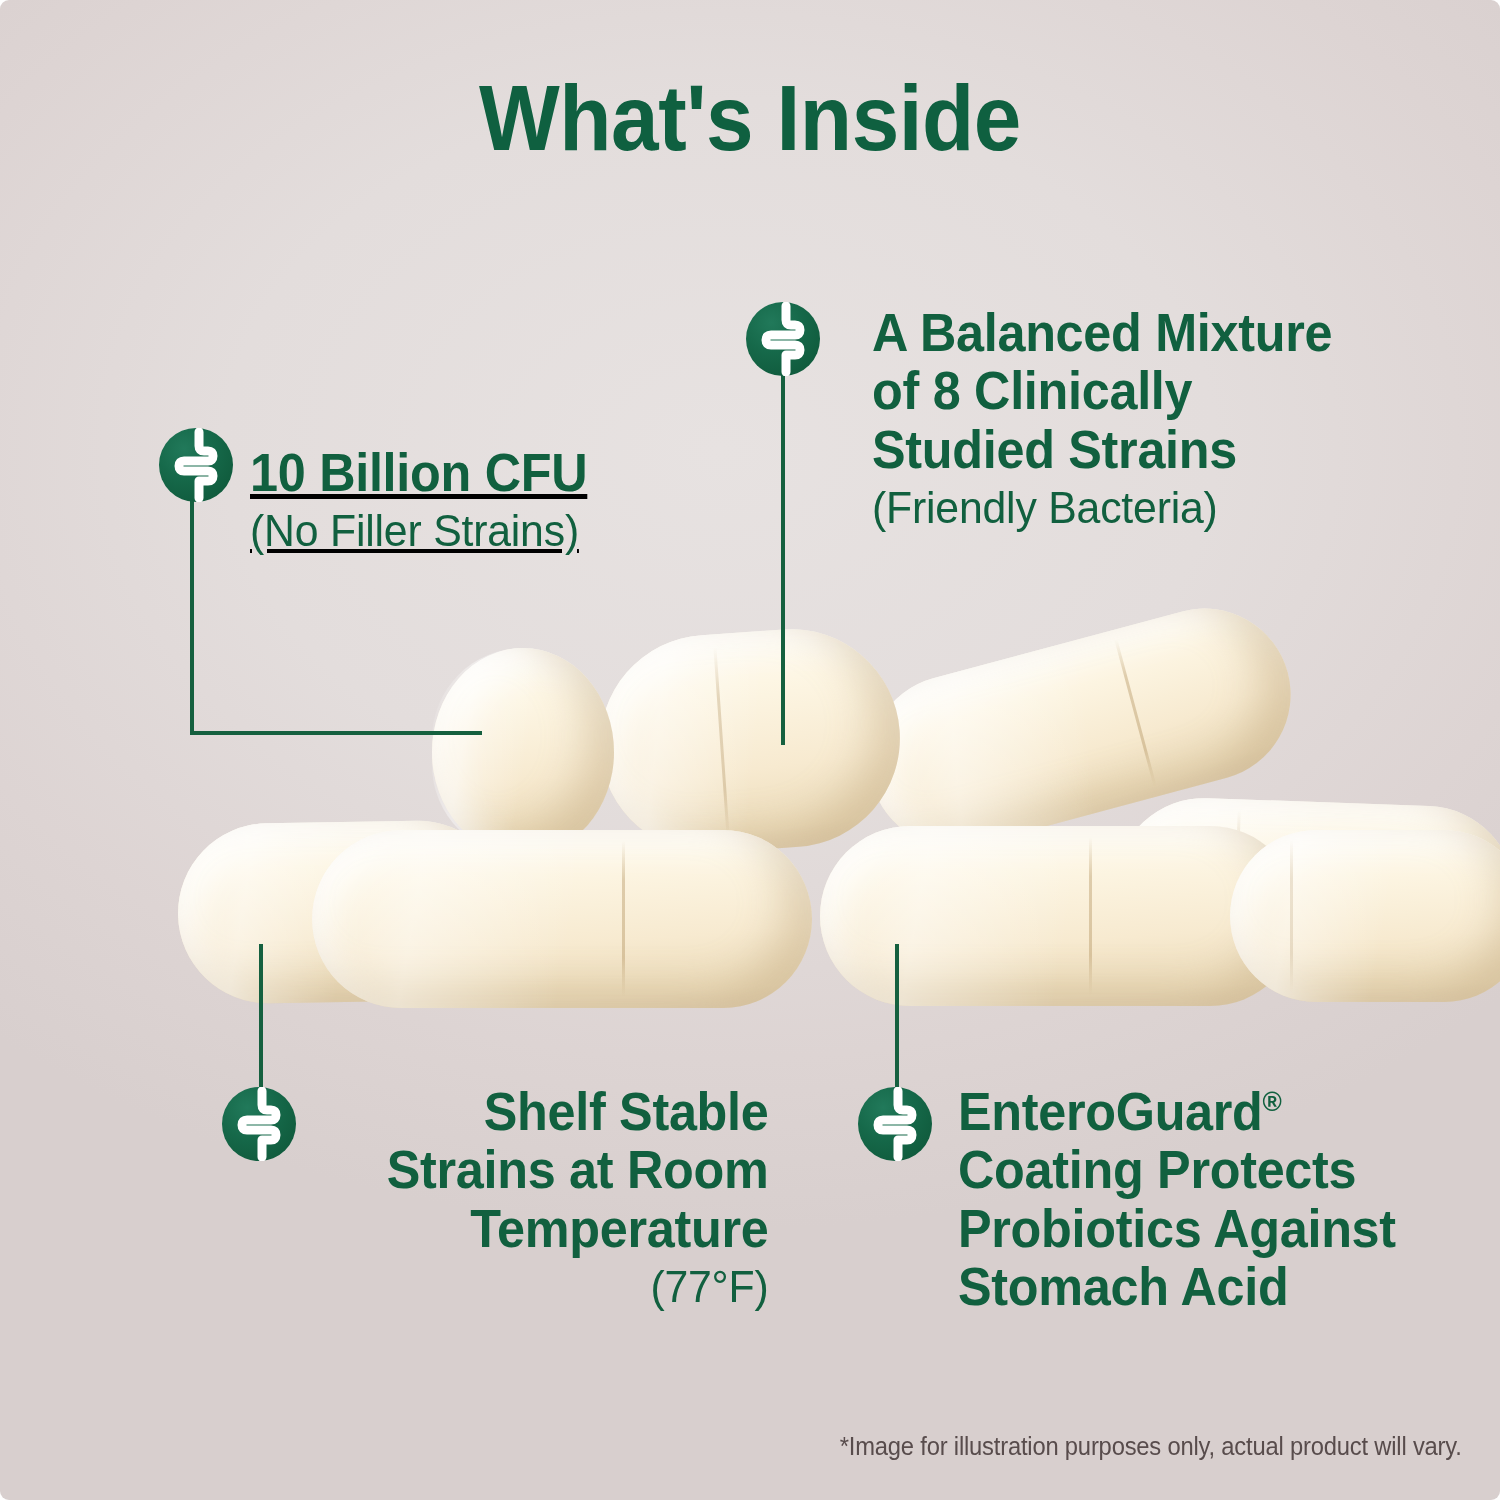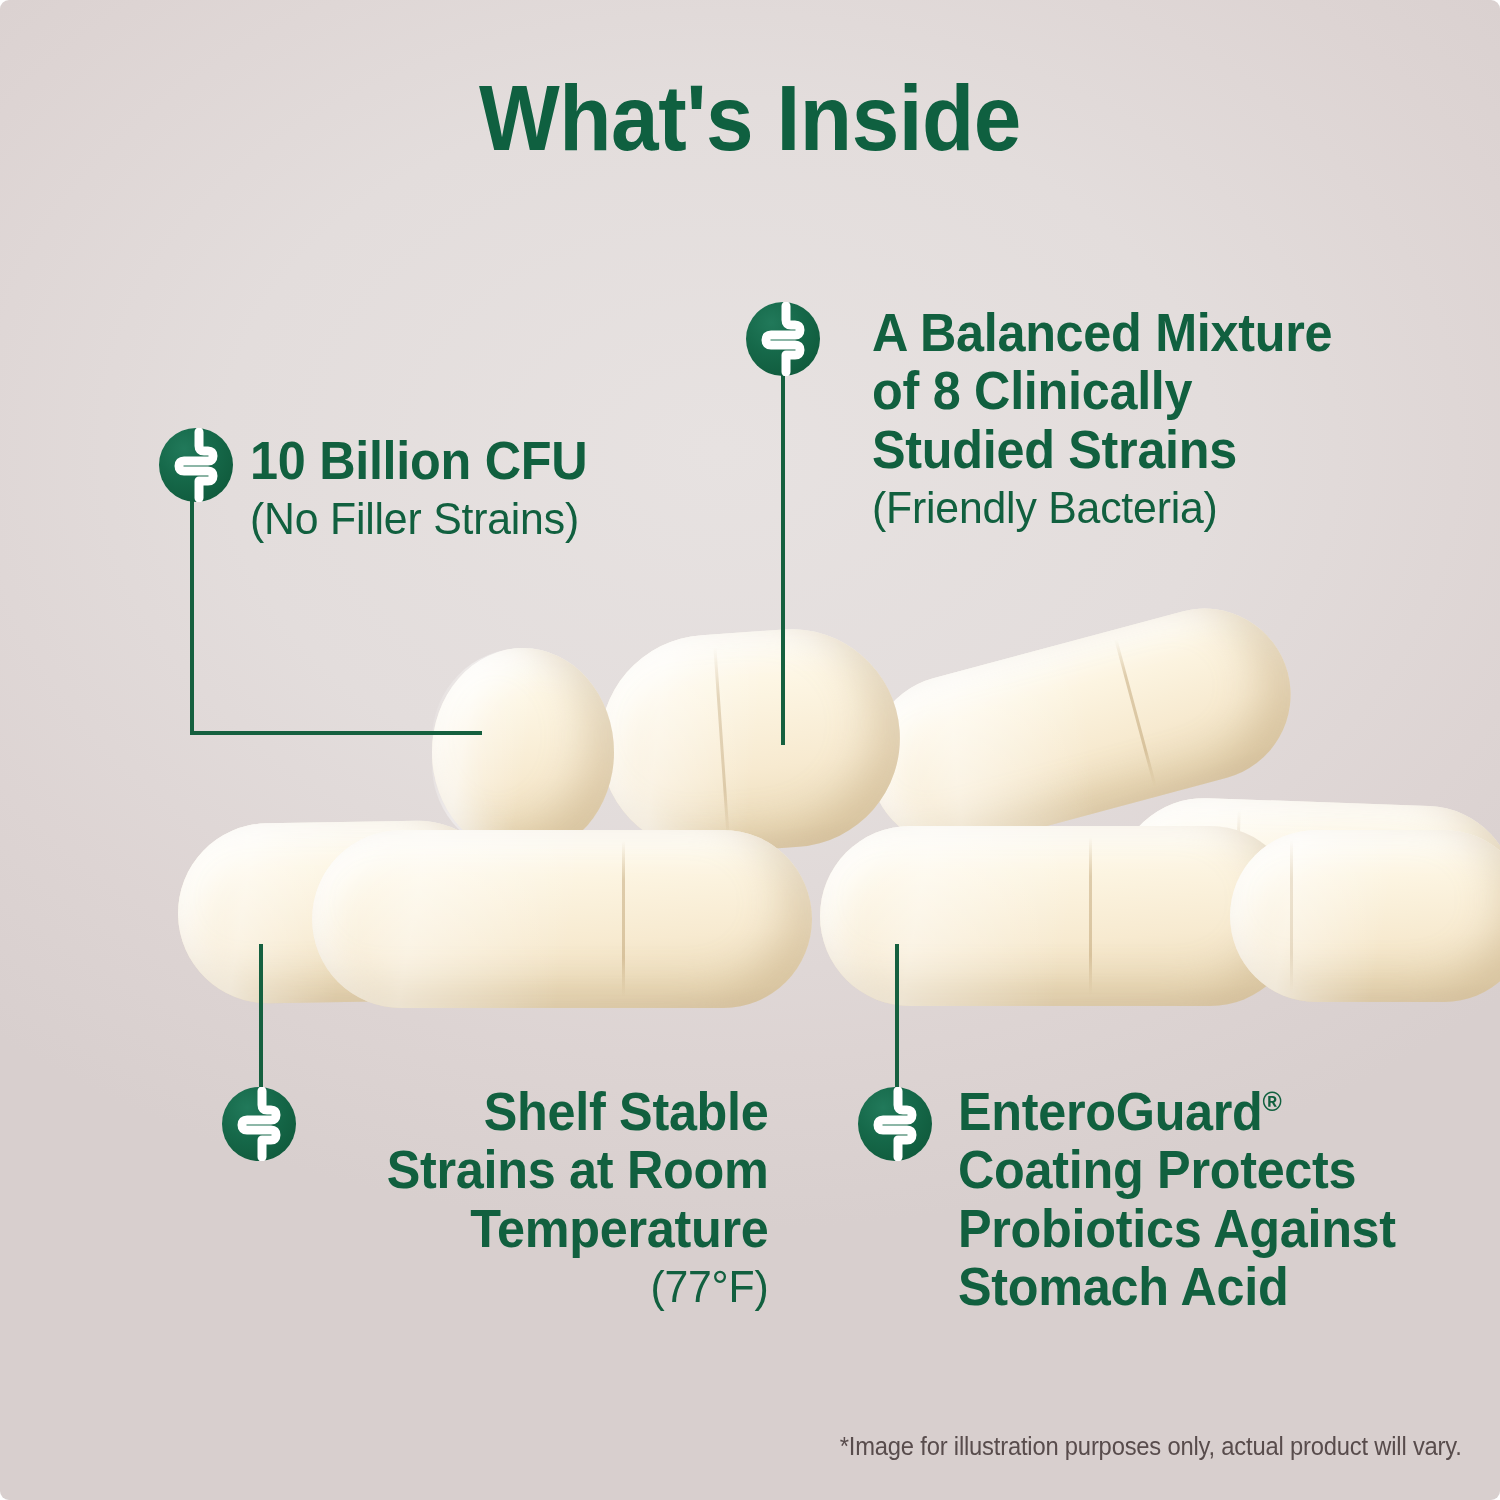--- a/index.html
+++ b/index.html
@@ -181,21 +181,21 @@
 
   <div class="leader leader-v" style="left:259px; top:944px; height:152px;"></div>
 
   <div class="leader leader-v" style="left:895px; top:944px; height:152px;"></div>
 
   <div class="gut-icon" style="left:159px; top:428px;">
     <svg viewBox="0 0 74 74" aria-hidden="true">
       <path d="M40 4 L40 18 Q40 23 45 23 L49 23 Q54 23 54 28 Q54 33 49 33 L25 33 Q20 33 20 38 Q20 43 25 43 L49 43 Q54 43 54 48 Q54 53 49 53 L40 53 L40 70" fill="none" stroke="#ffffff" stroke-width="9" stroke-linecap="round" stroke-linejoin="round"></path>
     </svg>
   </div>
-  <div class="callout" style="left:250px; top:432px; width:470px;">
+  <div class="callout" style="left:250px; top:444px; width:470px;text-decoration:underline;">
     <div class="head">10 Billion CFU</div>
     <div class="sub">(No Filler Strains)</div>
   </div>
 
   <div class="gut-icon" style="left:746px; top:302px;">
     <svg viewBox="0 0 74 74" aria-hidden="true">
       <path d="M40 4 L40 18 Q40 23 45 23 L49 23 Q54 23 54 28 Q54 33 49 33 L25 33 Q20 33 20 38 Q20 43 25 43 L49 43 Q54 43 54 48 Q54 53 49 53 L40 53 L40 70" fill="none" stroke="#ffffff" stroke-width="9" stroke-linecap="round" stroke-linejoin="round"></path>
     </svg>
   </div>
   <div class="callout" style="left:848px; top:304px; width:560px;margin-left:24px;">

